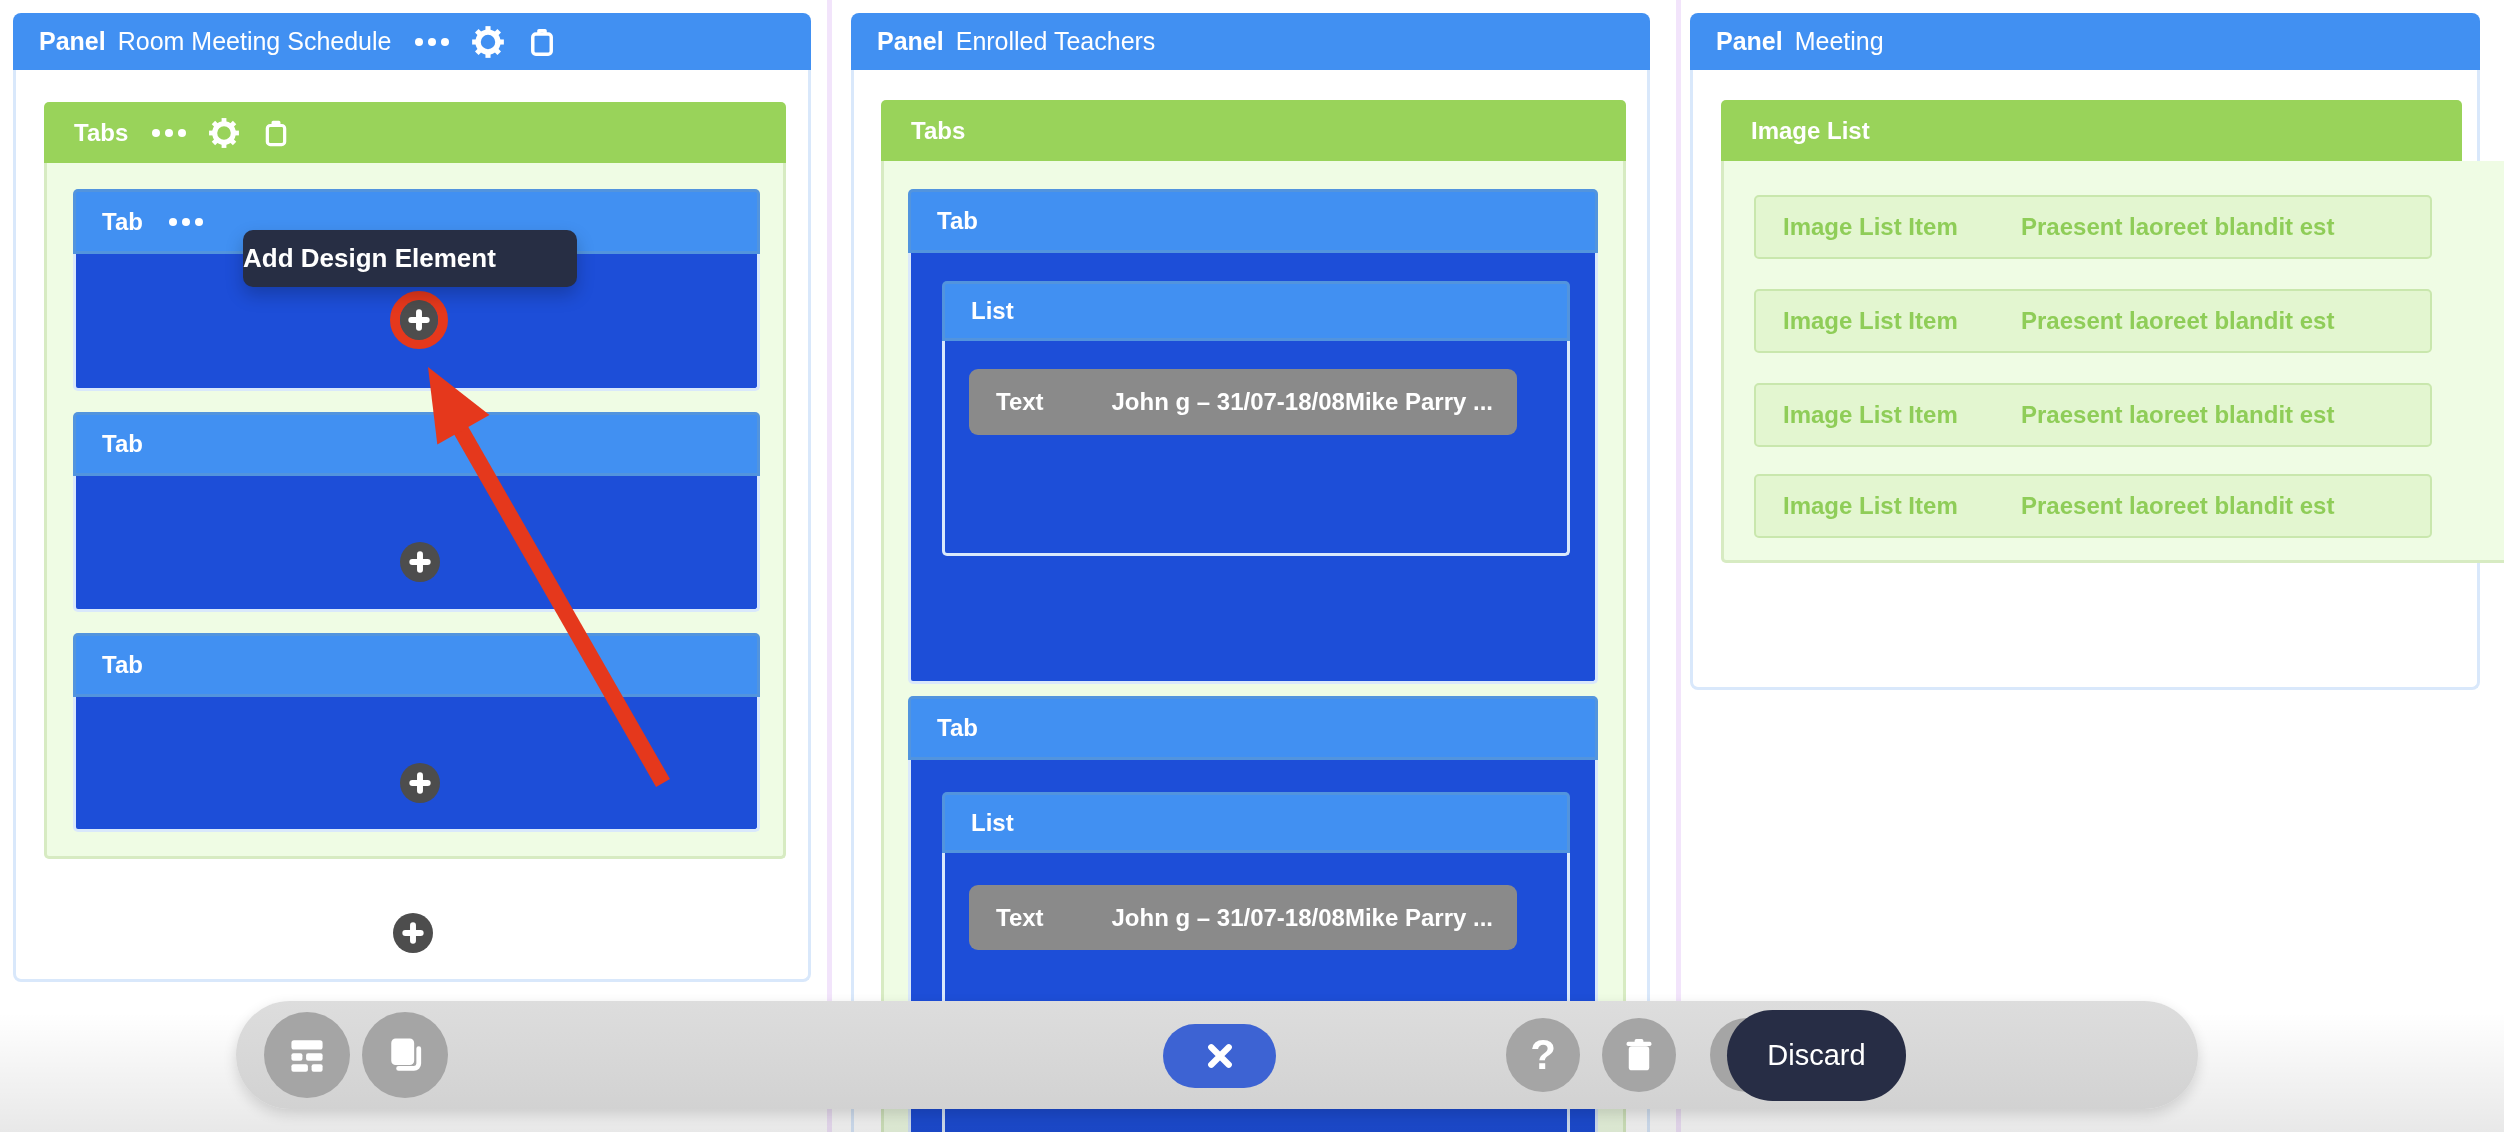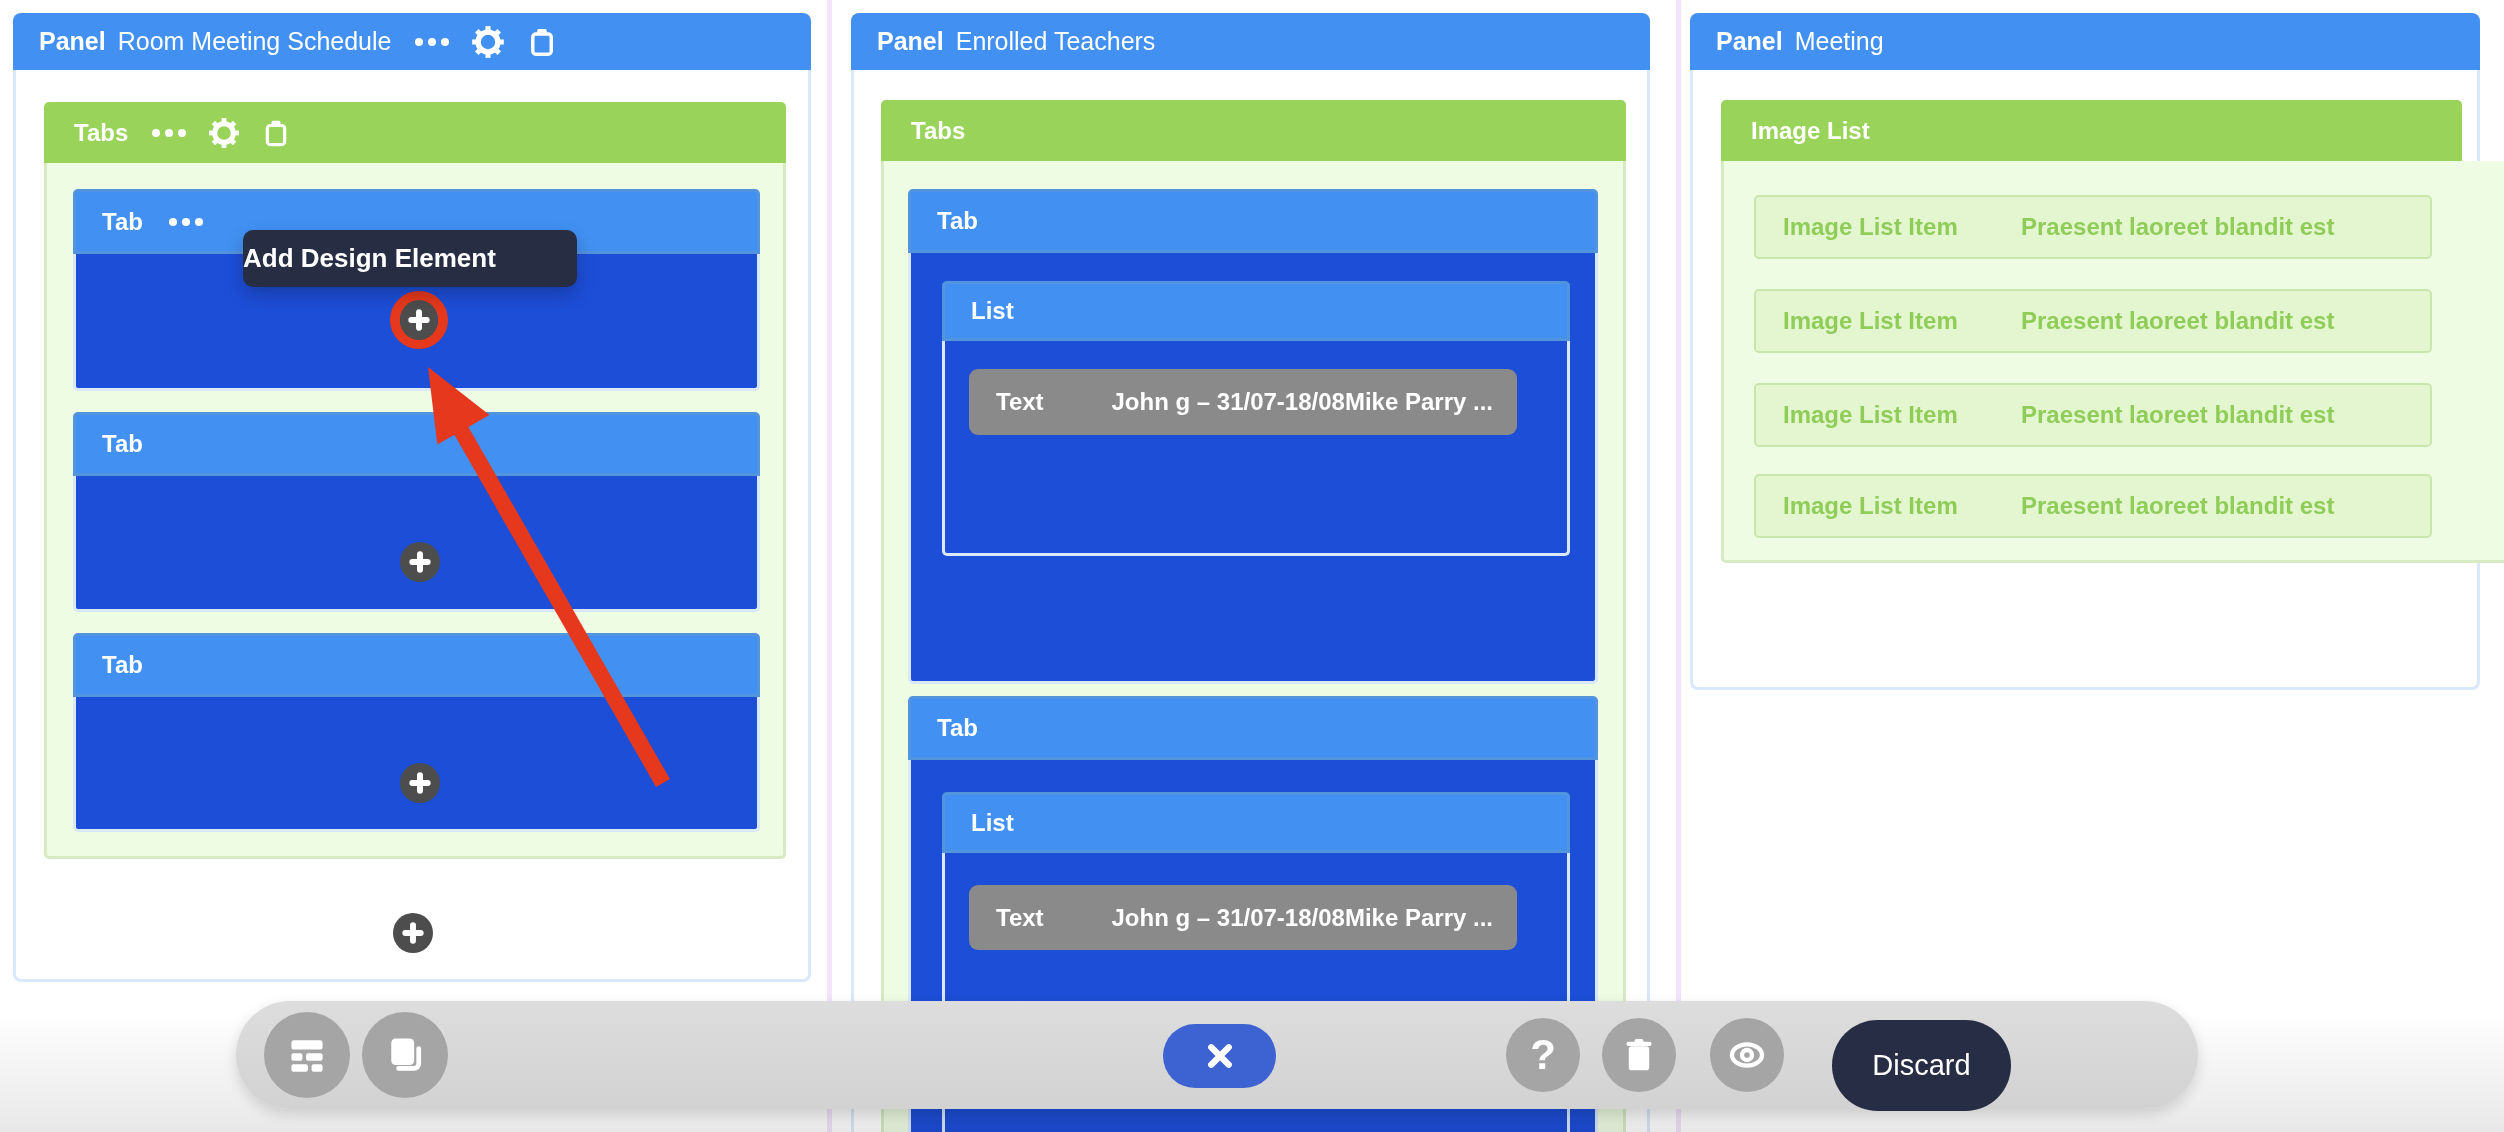--- a/index.html
+++ b/index.html
@@ -67,21 +67,21 @@
   .toolbar{position:absolute;left:236px;top:1001px;width:1962px;height:108px;border-radius:55px;
            background:linear-gradient(#dddddd,#d2d2d2);box-shadow:0 5px 14px rgba(0,0,0,.14);z-index:70;}
   .tb-circle{position:absolute;border:none;border-radius:50%;background:#a5a5a5;display:flex;
              align-items:center;justify-content:center;padding:0;cursor:pointer;color:#fff;}
   .tb-big{width:86px;height:86px;top:11px;}
   .tb-small{width:74px;height:74px;top:17px;font-size:40px;font-weight:700;}
   .tb-close{position:absolute;left:927px;top:23px;width:113px;height:64px;border:none;border-radius:32px;
             background:#3d63d3;display:flex;align-items:center;justify-content:center;cursor:pointer;}
   .tb-pill{position:absolute;top:9px;height:91px;border:none;border-radius:46px;color:#fff;
            font-size:29px;font-family:"Liberation Sans",sans-serif;cursor:pointer;}
-  .tb-discard{left:1596px;width:179px;background:#272d45;margin-top:10px;}
+  .tb-discard{left:1491px;width:179px;background:#272d45;}
   .tb-save{left:1781px;width:167px;background:#3f63d2;}
 
   .q-glyph{font-size:42px;font-weight:700;line-height:1;}
 </style>
 </head>
 <body>
 
 <div class="page">
 
   <div class="guide guide-1"></div>

